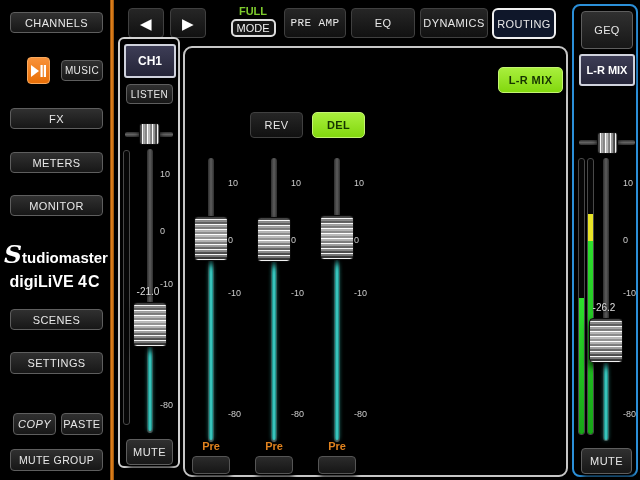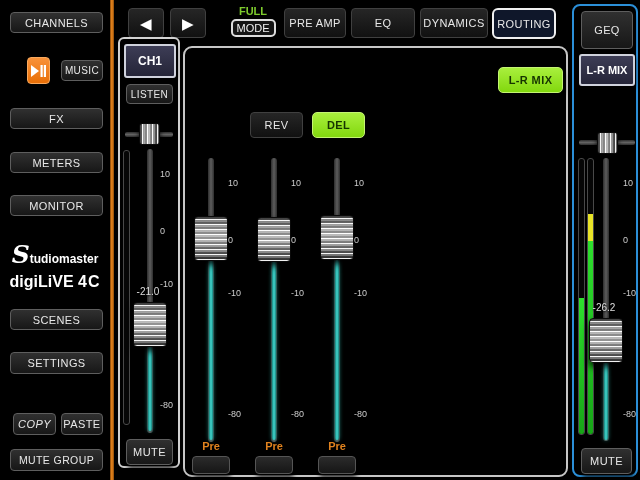--- a/index.html
+++ b/index.html
@@ -106,21 +106,21 @@
   }
   .fval {
     position:absolute; font-size:10px; color:#dedede; text-align:center;
     text-shadow:0 1px 2px #000;
   }
   .pre {
     position:absolute; font-size:11px; font-weight:bold; color:#e0821e; text-align:center;
   }
 
   
-  .brand-name { display:block; text-align:center; font-weight:bold; font-size:12px; color:#fff; }
+  .brand-name { display:block; text-align:center; font-weight:bold; font-size:15px; color:#fff; }
   .brand-name::first-letter { font-family:"DejaVu Serif", serif; font-style:italic; font-size:25px; }
   .brand-line2 { display:block; text-align:center; color:#fff; margin-top:4px; }
   .brand-product { font-weight:bold; font-size:16px; }
   .brand-model { font-weight:bold; font-size:16px; letter-spacing:1px; }
 
   .mode-wrap { position:absolute; display:flex; flex-direction:column; align-items:center; }
   .mode-top { font-size:11px; font-weight:bold; color:#7ecb2d; height:16px; display:flex; align-items:center; }
   .mode-box {
     width:45px; height:18px;
     border:2px solid #dcdcdc; border-radius:5px;
@@ -170,21 +170,21 @@
 </div>
 <div class="btn tbtn" style="left:170px;top:8px;width:36px;height:30px;">
   <span class="arrow">▶</span>
 </div>
 
 <div class="mode-wrap" style="left:227px;top:3px;width:52px;">
   <span class="mode-top">FULL</span>
   <span class="mode-box">MODE</span>
 </div>
 
-<div class="btn tbtn" style="left:284px;top:8px;width:62px;height:30px;">PRE AMP</div>
+<div class="btn tbtn" style="left:284px;top:8px;width:62px;height:30px;font-family:Liberation Mono, monospace;">PRE AMP</div>
 <div class="btn tbtn" style="left:351px;top:8px;width:64px;height:30px;">EQ</div>
 <div class="btn tbtn" style="left:420px;top:8px;width:68px;height:30px;">DYNAMICS</div>
 <div class="btn tbtn sel" style="left:492px;top:8px;width:64px;height:31px;">ROUTING</div>
 
 <div class="abs" style="left:118px;top:37px;width:62px;height:431px;border:2px solid #d2d2d2;border-radius:6px;background:#000;">
   <div class="nameplate" style="left:4px;top:5px;width:52px;height:34px;">CH1</div>
   <div class="btn" style="left:6px;top:45px;width:47px;height:20px;font-size:10px;">LISTEN</div>
 
   <div class="htrack" style="left:5px;top:93px;width:48px;"></div>
   <div class="hknob" style="left:19px;top:84px;"></div>

